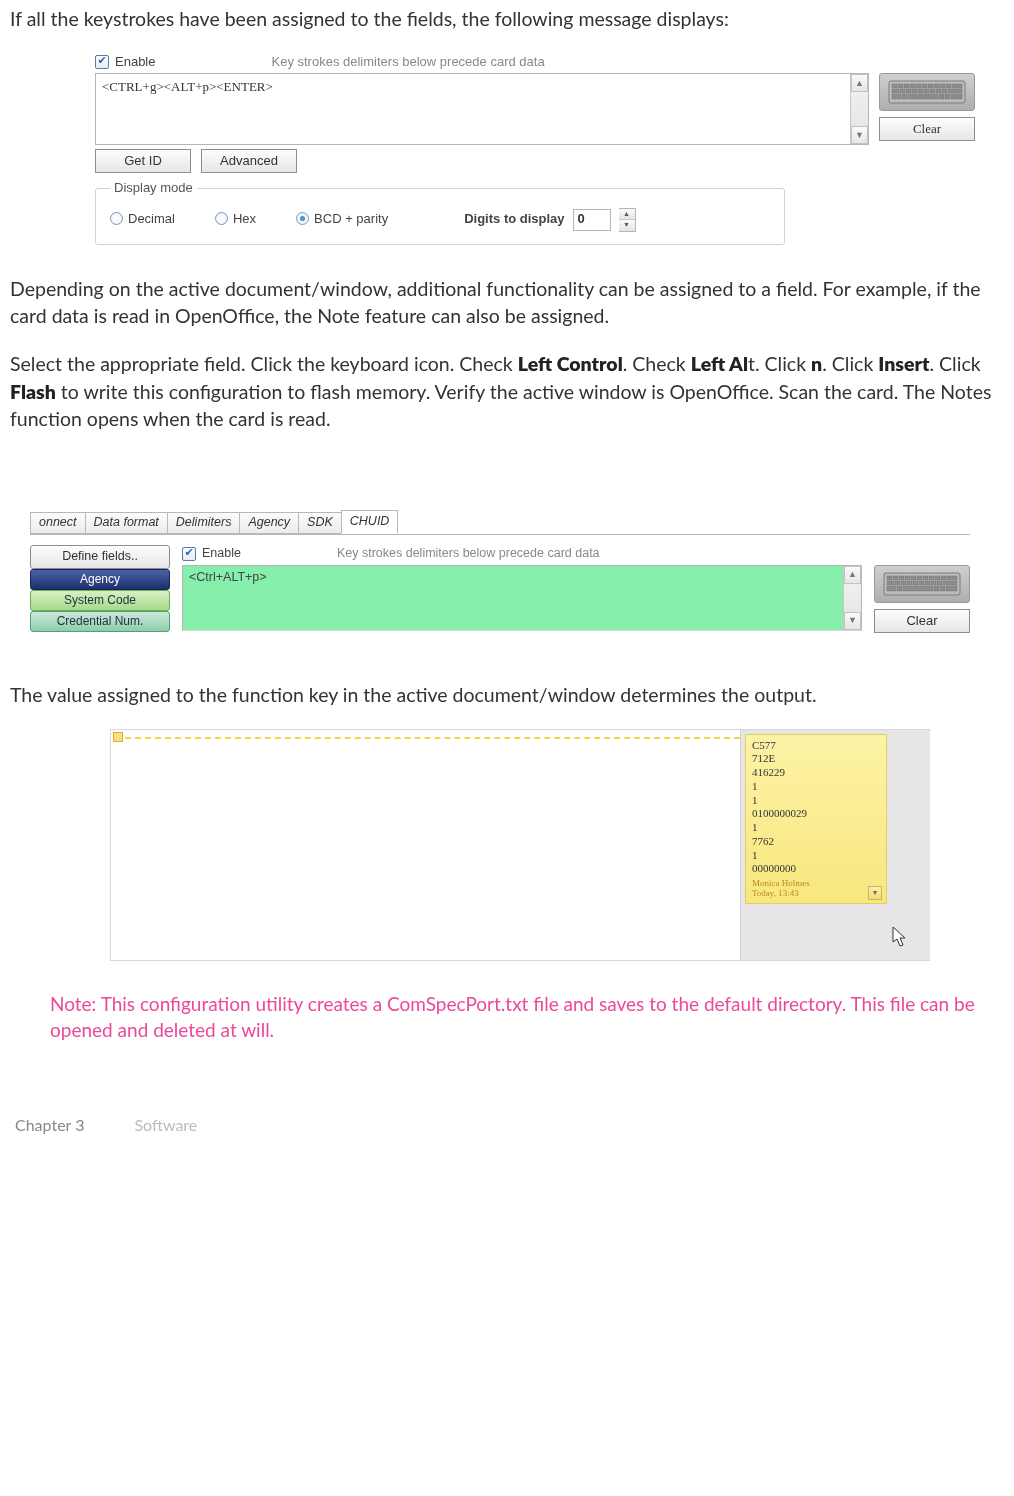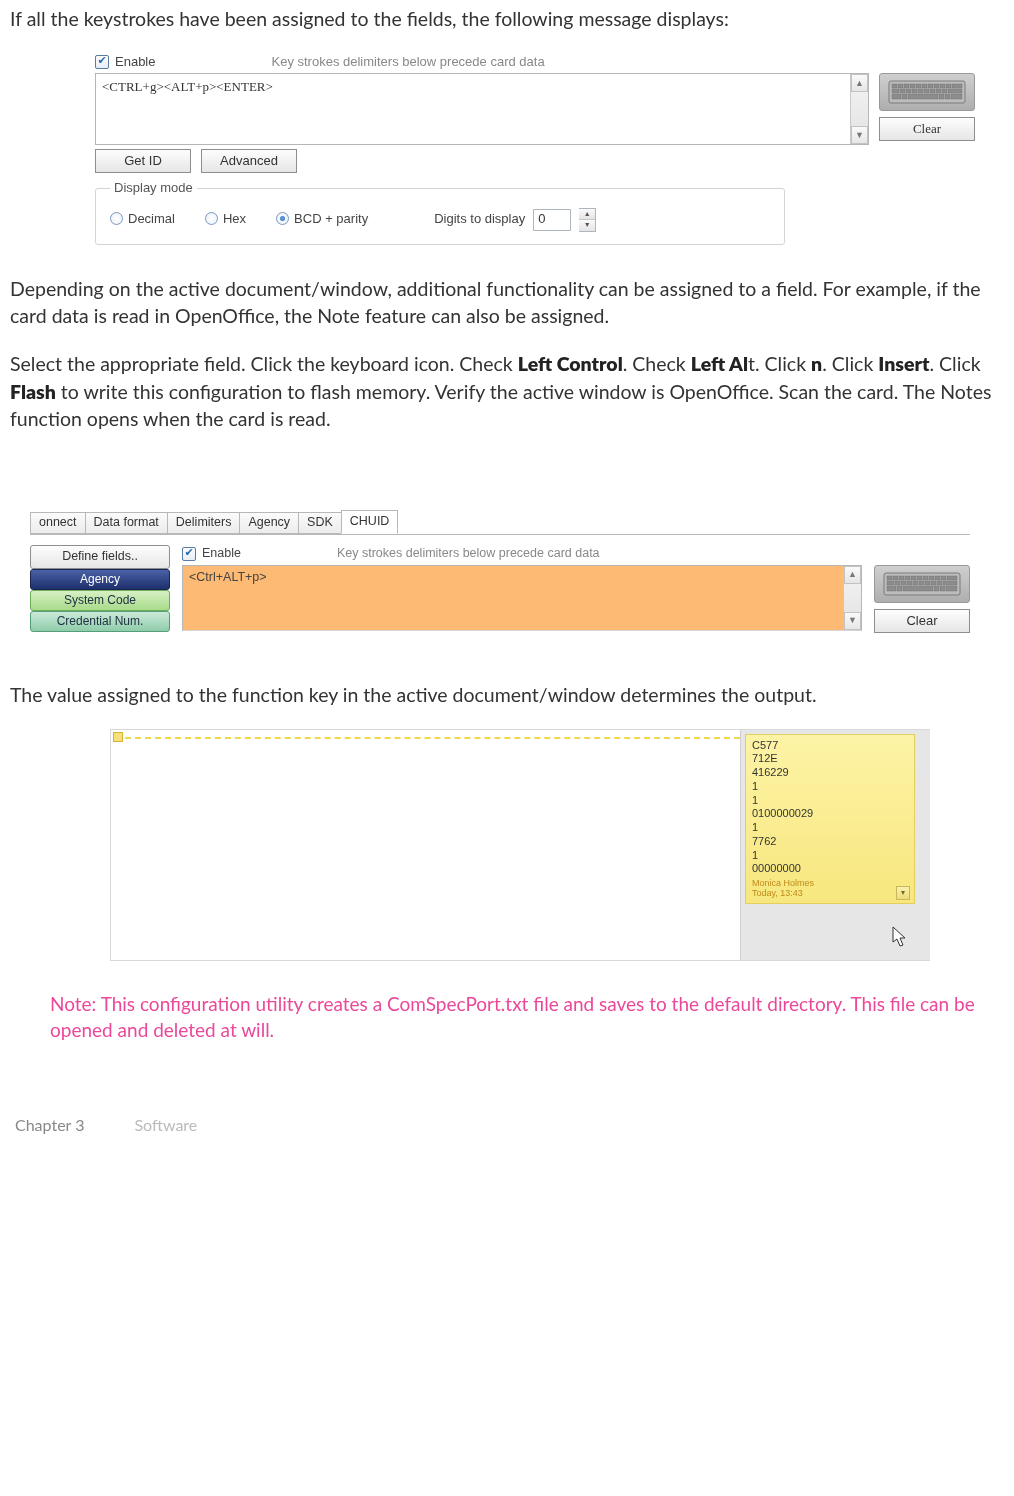--- a/index.html
+++ b/index.html
@@ -62,40 +62,40 @@
   }
   .p1-row3 { display: flex; align-items: center; gap: 10px; margin-top: 4px; }
   .status-text { flex: 1; color: #555; font-size: 13px; }
 
   fieldset.display-mode {
     border: 1px solid #d4d4d4; border-radius: 3px; margin: 6px 0 0 0; padding: 10px 14px 12px 14px;
     width: 690px;
     font-size: 13px;
   }
   fieldset.display-mode legend { color: #555; padding: 0 4px; font-size: 13px; }
-  .radio-row { display: flex; align-items: center; gap: 30px; }
+  .radio-row { display: flex; align-items: center; gap: 40px; }
   .radio { width: 13px; height: 13px; border: 1px solid #7a98be; border-radius: 50%; background: radial-gradient(#fff,#e8eef6); display:inline-block; position: relative; margin-right: 5px; vertical-align: -2px; }
   .radio.checked::after { content: ""; position: absolute; inset: 3px; border-radius: 50%; background: radial-gradient(#6aa6e6,#2e6db5); }
-  .dtd-wrap { display: flex; align-items: center; gap: 8px; margin-left: 36px; }
+  .dtd-wrap { display: flex; align-items: center; gap: 8px; margin-left: 36px; font-weight: bold; }
   .spin-input {
     width: 38px; height: 22px; border: 1px solid #aeb6c0; background: #fff; padding: 0 4px; font-size: 13px; color: #333;
   }
   .spin-btns { display: flex; flex-direction: column; border: 1px solid #aeb6c0; border-left: none; }
   .sbtn { width: 16px; height: 11px; font-size: 7px; background: linear-gradient(#fafafa,#e4e4e4); display: flex; align-items: center; justify-content: center; color: #555; border-bottom: 1px solid #c6c6c6; }
   .sbtn:last-child { border-bottom: none; }
 
   
   .panel2 {
     margin: 30px 0 20px 20px;
     width: 940px;
     font-family: Tahoma, "Segoe UI", Arial, sans-serif;
     font-size: 12.5px;
     color: #444;
   }
-  .tabbar { display: flex; align-items: flex-end; height: 24px; position: relative; border-bottom: 1px solid #b8b8b8; }
+  .tabbar { display: flex; align-items: flex-end; height: 24px; position: relative; border-bottom: 1px solid #b8b8b8; font-style: italic; }
   .tab {
     border: 1px solid #b8b8b8; border-bottom: 1px solid #b8b8b8;
     background: linear-gradient(#fbfbfb,#ececec);
     height: 22px; padding: 0 8px; font-size: 12.5px; color: #333; display: flex; align-items: center;
     margin-right: -1px;
   }
   .tab:first-child { border-top-left-radius: 0; border-left: 1px solid #b8b8b8; }
   .tab.active {
     background: #fff; height: 24px; position: relative; z-index: 2;
     border-bottom: 1px solid #fff;
@@ -111,21 +111,21 @@
     height: 21px; border: 1px solid #4a5a78; border-radius: 3px;
     font-size: 12px; text-align: center; line-height: 19px; color: #fff;
   }
   .pill-agency { background: linear-gradient(#4a62a6,#1e2f6d); border-color: #1a2450; }
   .pill-system { background: linear-gradient(#d7f0c4,#a8db8a); color: #234; border-color: #6bae57; }
   .pill-cred   { background: linear-gradient(#cce9d9,#8ecdaa); color: #234; border-color: #569d79; }
   .p2-center { flex: 1; display: flex; flex-direction: column; }
   .p2-top { display: flex; align-items: center; gap: 6px; margin-bottom: 2px; }
   .p2-hint { color: #888; font-size: 12.5px; margin-left: 90px; }
   .keystroke-box2 {
-    height: 66px; border: 1px solid #b6b6b6; background: #fdba74; position: relative; padding: 3px 22px 3px 6px;
+    height: 66px; border: 1px solid #b6b6b6; background: #86efac; position: relative; padding: 3px 22px 3px 6px;
     border-bottom-color: #d6d6d6;
   }
   .p2-right { display: flex; flex-direction: column; gap: 6px; width: 96px; margin-top: 20px; }
 
   
   .panel3 {
     margin: 18px auto 20px auto;
     width: 820px;
     border-top: 1px solid #d8d8d8;
     border-left: 1px solid #d8d8d8;
@@ -144,23 +144,24 @@
   .dash-line {
     position: absolute; left: 14px; right: 0; top: 7px;
     border-top: 2px dashed #f0d84a;
   }
   .side-gray {
     width: 190px; background: #e6e6e6; border-left: 1px solid #cfcfcf;
     position: relative; padding: 4px;
   }
   .note {
     background: linear-gradient(#fdf3a6,#f7e77e);
-    border: 1px solid #e2cf5e; width: 170px; height: 170px;
+    border: 1px solid #e2cf5e; width: 142px; height: 170px;
     padding: 4px 6px; font-size: 11px; line-height: 1.25; color: #333;
     position: relative;
+    font-family: Liberation Serif, serif;
   }
   .note-line { white-space: pre; }
   .note-footer { position: absolute; bottom: 4px; left: 6px; font-size: 9px; color: #c08a1a; line-height: 1.1; }
   .note-footer2 { position: absolute; bottom: 3px; right: 4px; width: 14px; height: 14px; border: 1px solid #c9b55a; background: linear-gradient(#faf0b0,#ecdc7a); display:flex; align-items:center; justify-content:center; font-size:8px; color:#7a6a20; }
   .cursor {
     position: absolute; right: 22px; bottom: 12px; width: 16px; height: 22px;
   }
 
   
   b { font-weight: 800; color: #222; }

